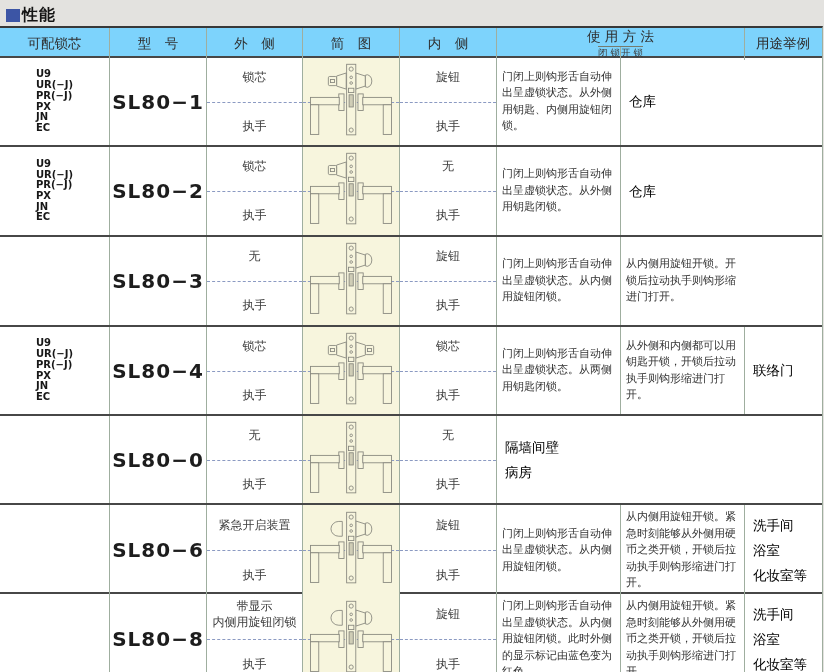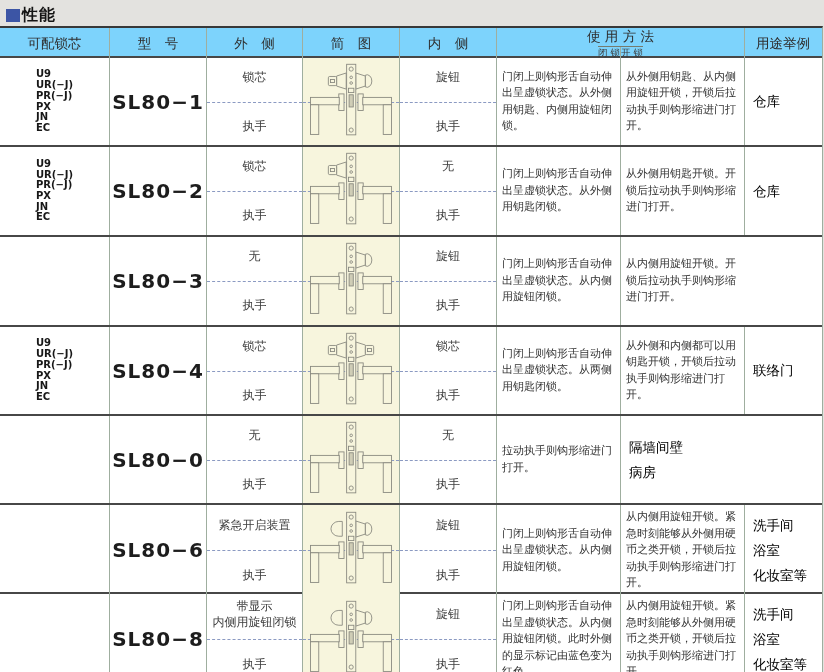--- a/index.html
+++ b/index.html
@@ -117,23 +117,20 @@
               <rect x="48.3" y="38" width="4.8" height="14" fill="#cfcdb6" stroke="#87877e"></rect>
             </svg></span>
     </div>
     <div class="cell c-split">
       <div class="half">旋钮</div>
       <div class="half">执手</div>
     </div>
     <div class="cell c-method">
       <p>门闭上则钩形舌自动伸出呈虚锁状态。从外侧用钥匙、内侧用旋钮闭锁。</p>
     </div>
-    <div class="cell c-method">
-      <p>从外侧用钥匙、从内侧用旋钮开锁，开锁后拉动执手则钩形缩进门打开。</p>
-    </div>
     <div class="cell c-usage">仓库</div>
   </div>
 
   <div class="row">
     <div class="cell c-cyl">U9
 UR(−J)
 PR(−J)
 PX
 JN
 EC</div>
@@ -162,23 +159,20 @@
               <rect x="48.3" y="38" width="4.8" height="14" fill="#cfcdb6" stroke="#87877e"></rect>
             </svg></span>
     </div>
     <div class="cell c-split">
       <div class="half">无</div>
       <div class="half">执手</div>
     </div>
     <div class="cell c-method">
       <p>门闭上则钩形舌自动伸出呈虚锁状态。从外侧用钥匙闭锁。</p>
     </div>
-    <div class="cell c-method">
-      <p>从外侧用钥匙开锁。开锁后拉动执手则钩形缩进门打开。</p>
-    </div>
     <div class="cell c-usage">仓库</div>
   </div>
 
   <div class="row">
     <div class="cell c-cyl"></div>
     <div class="cell c-model">SL80−3</div>
     <div class="cell c-split">
       <div class="half">无</div>
       <div class="half">执手</div>
     </div>
@@ -282,23 +276,20 @@
               <circle cx="50.7" cy="18" r="1.5" fill="none" stroke="#87877e"></circle>
               <circle cx="50.7" cy="24.5" r="1.5" fill="none" stroke="#87877e"></circle>
               <rect x="47.6" y="30.5" width="6.2" height="5" fill="none" stroke="#87877e"></rect>
               <rect x="48.3" y="38" width="4.8" height="14" fill="#cfcdb6" stroke="#87877e"></rect>
             </svg></span>
     </div>
     <div class="cell c-split">
       <div class="half">无</div>
       <div class="half">执手</div>
     </div>
-    <div class="cell c-method">
-      <p>拉动执手则钩形缩进门打开。</p>
-    </div>
     <div class="cell c-usage">隔墙间壁
 病房</div>
   </div>
 
   <div class="row">
     <div class="cell c-cyl"></div>
     <div class="cell c-model">SL80−6</div>
     <div class="cell c-split">
       <div class="half">紧急开启装置</div>
       <div class="half">执手</div>

